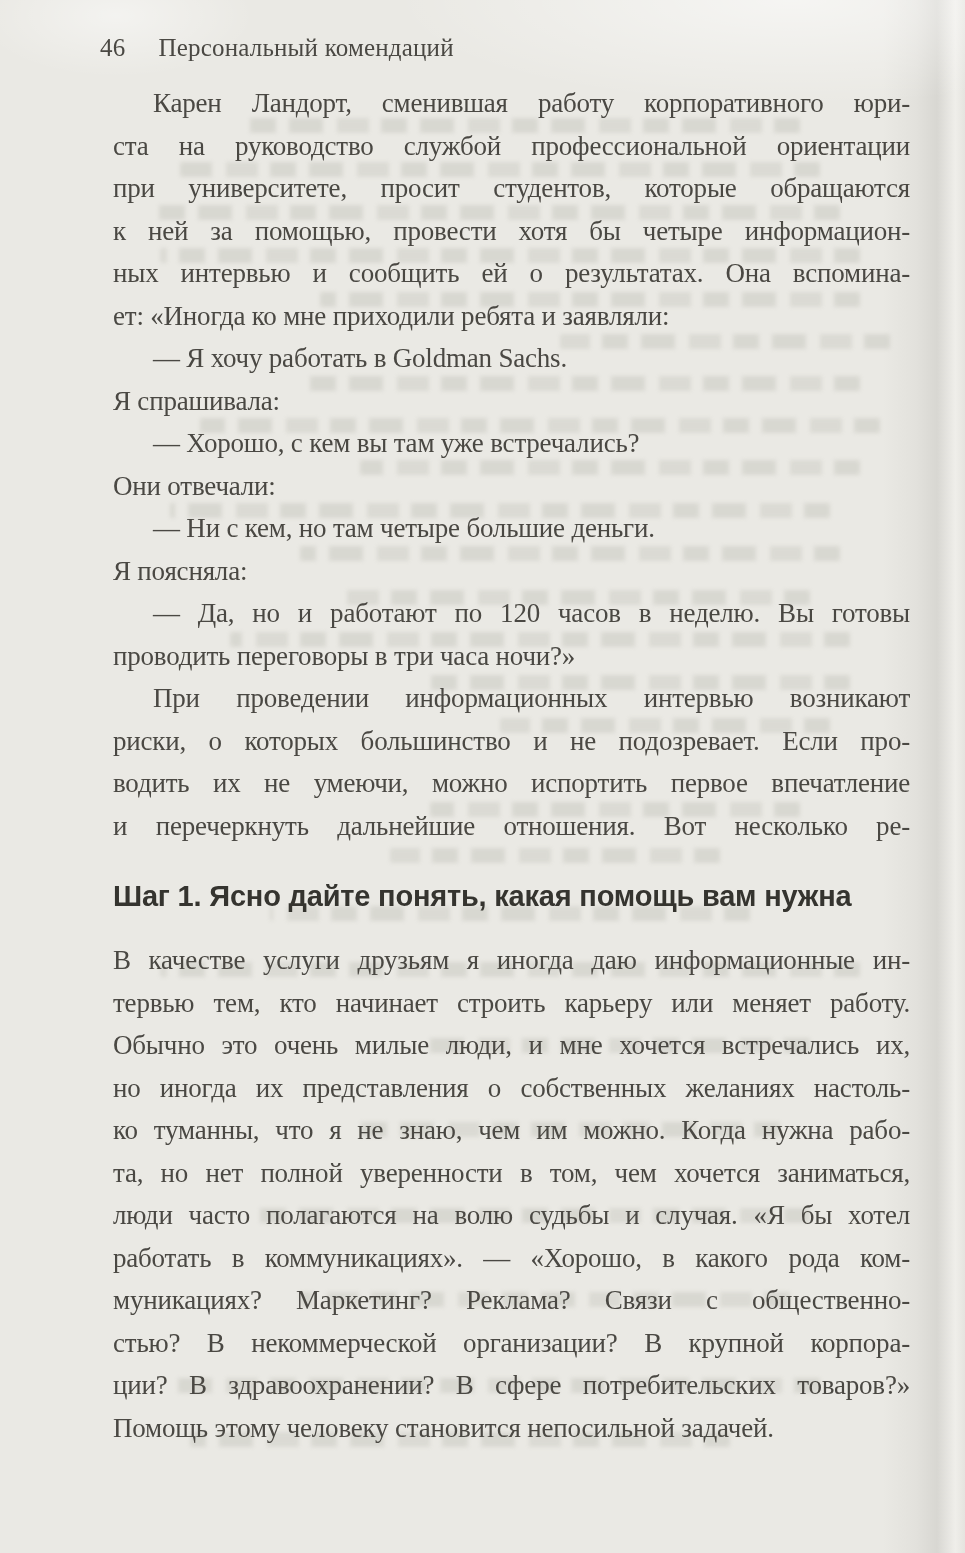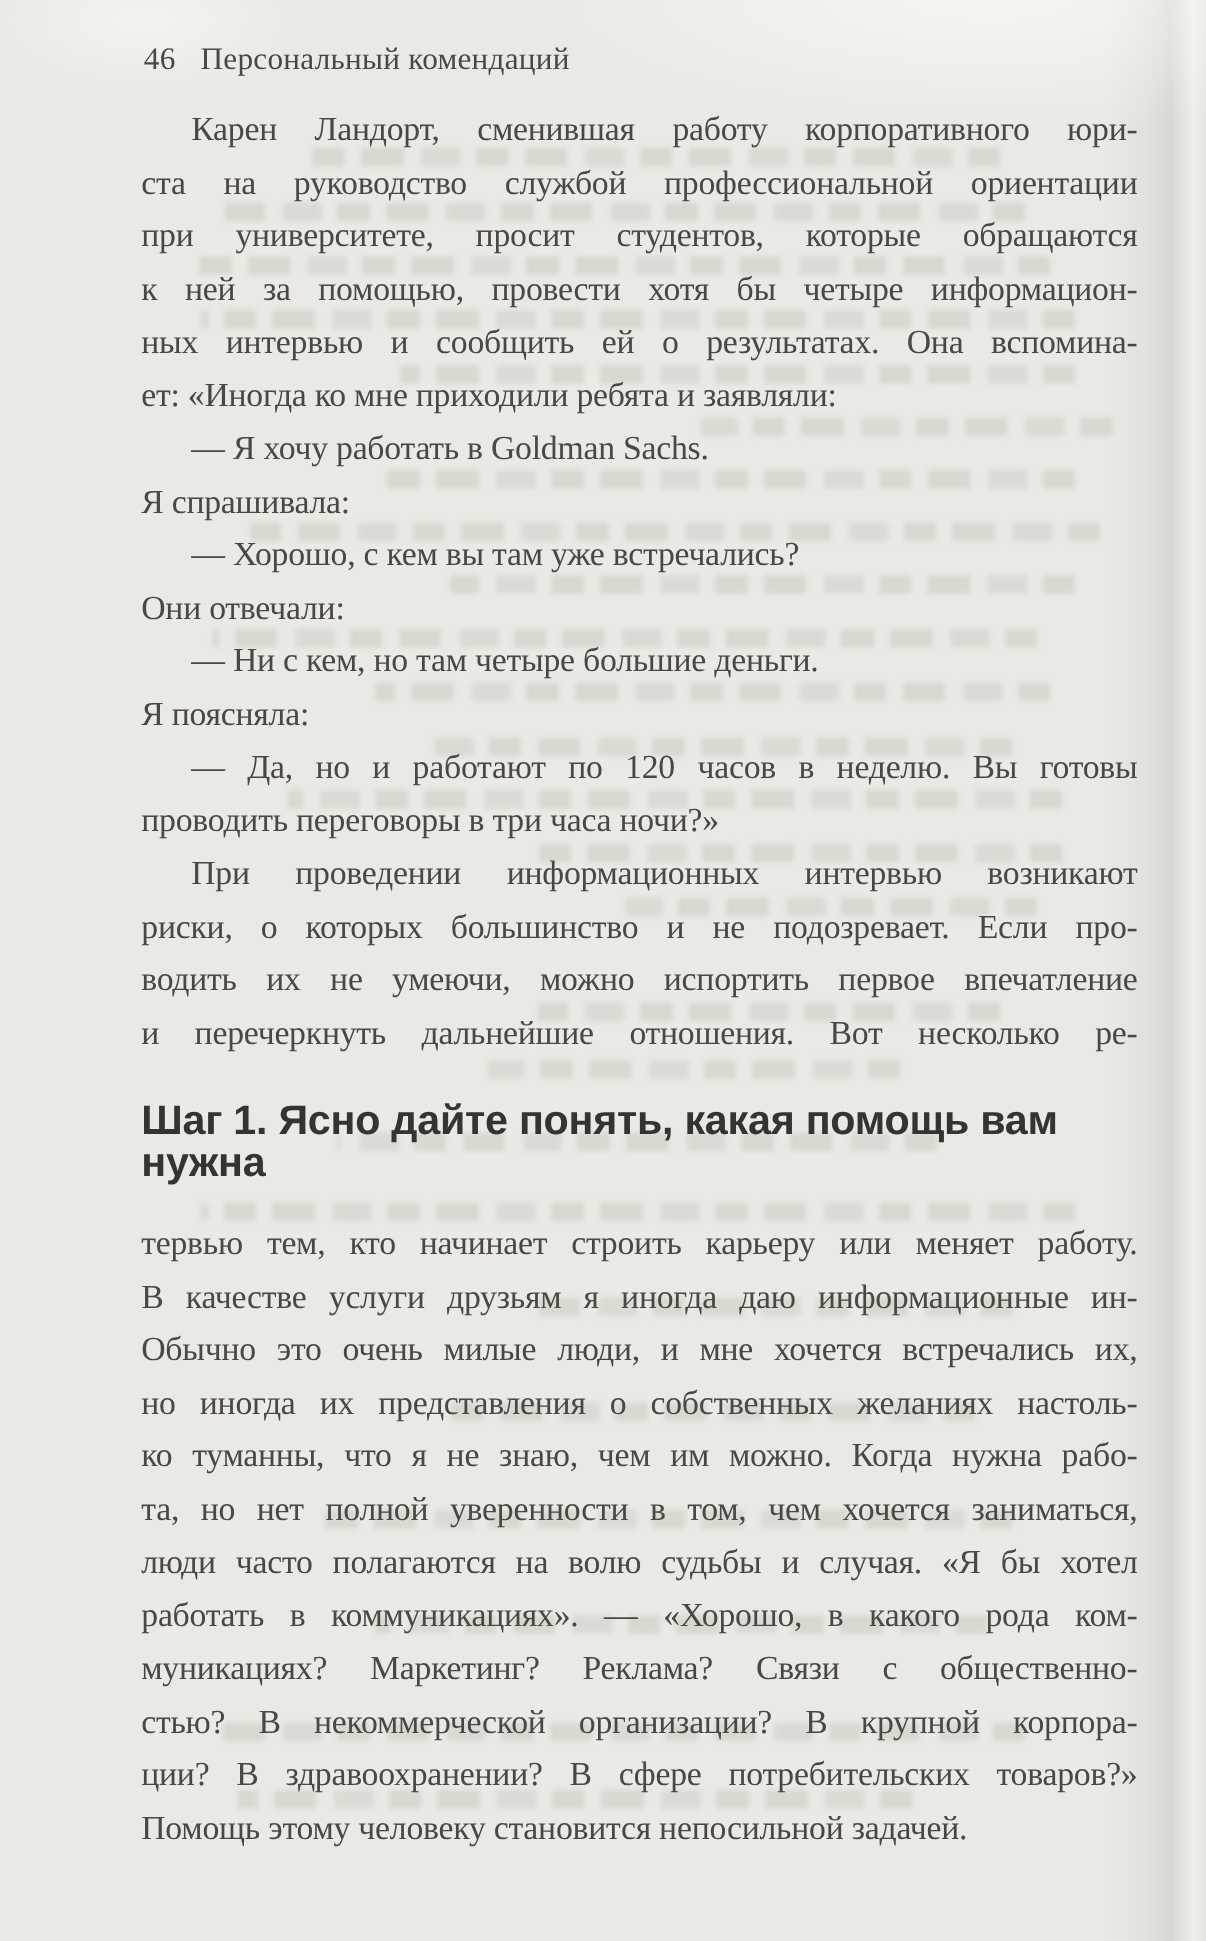--- a/index.html
+++ b/index.html
@@ -14,36 +14,36 @@
       radial-gradient(18% 5% at 12% 1%, rgba(255,255,255,.45), rgba(255,255,255,0) 80%),
       linear-gradient(90deg,
         #eae9e4 0%, #eae9e4 91.5%,
         #e2e1dc 95.0%,
         #d8d7d2 97.1%,
         #efeeea 99.0%,
         #e5e4df 100%);
     font-family:"Liberation Serif","DejaVu Serif",serif;
   }
   .running-head{
-    position:absolute;top:34px;left:115px;
-    display:flex;align-items:baseline;gap:20px;
+    position:absolute;top:34px;left:100px;
+    display:flex;align-items:baseline;gap:33px;
     font-size:25px;color:#4a4843;letter-spacing:.2px;
   }
   .textblock{
     position:absolute;top:82px;left:113px;width:797px;
     font-size:27px;letter-spacing:-.2px;color:#4a4843;
   }
   .para{margin:0;}
   .line{line-height:42.5px;white-space:normal;}
   .line.j{text-align:justify;text-align-last:justify;text-justify:inter-word;}
   .line.ind{text-indent:40px;}
   .section-heading{
     margin:32px 0 26px 0;
     font-family:"Liberation Sans","DejaVu Sans",sans-serif;
-    font-weight:700;font-size:33px;line-height:34px;
+    font-weight:700;font-size:29px;line-height:34px;
     color:#35342f;letter-spacing:-.2px;
   }
   
   .ghost{
     position:absolute;height:15px;pointer-events:none;
     filter:blur(2.2px);opacity:.55;border-radius:2px;
     transform:scaleX(-1);
     background:repeating-linear-gradient(90deg,
       rgba(128,131,116,.30) 0 26px, rgba(128,131,116,0) 26px 38px,
       rgba(128,131,116,.26) 38px 70px, rgba(128,131,116,0) 70px 84px,
@@ -118,22 +118,22 @@
         <div class="line">проводить переговоры в три часа ночи?»</div>
       </div>
       <div class="para">
         <div class="line j ind">При проведении информационных интервью возникают</div>
         <div class="line j">риски, о которых большинство и не подозревает. Если про-</div>
         <div class="line j">водить их не умеючи, можно испортить первое впечатление</div>
         <div class="line j">и перечеркнуть дальнейшие отношения. Вот несколько ре-</div>
       </div>
       <h2 class="section-heading">Шаг 1. Ясно дайте понять, какая помощь вам нужна</h2>
       <div class="para">
+        <div class="line j">В качестве услуги друзьям я иногда даю информационные ин-</div>
         <div class="line j">тервью тем, кто начинает строить карьеру или меняет работу.</div>
-        <div class="line j">В качестве услуги друзьям я иногда даю информационные ин-</div>
         <div class="line j">Обычно это очень милые люди, и мне хочется встречались их,</div>
         <div class="line j">но иногда их представления о собственных желаниях настоль-</div>
         <div class="line j">ко туманны, что я не знаю, чем им можно. Когда нужна рабо-</div>
         <div class="line j">та, но нет полной уверенности в том, чем хочется заниматься,</div>
         <div class="line j">люди часто полагаются на волю судьбы и случая. «Я бы хотел</div>
         <div class="line j">работать в коммуникациях». — «Хорошо, в какого рода ком-</div>
         <div class="line j">муникациях? Маркетинг? Реклама? Связи с общественно-</div>
         <div class="line j">стью? В некоммерческой организации? В крупной корпора-</div>
         <div class="line j">ции? В здравоохранении? В сфере потребительских товаров?»</div>
         <div class="line">Помощь этому человеку становится непосильной задачей.</div>

